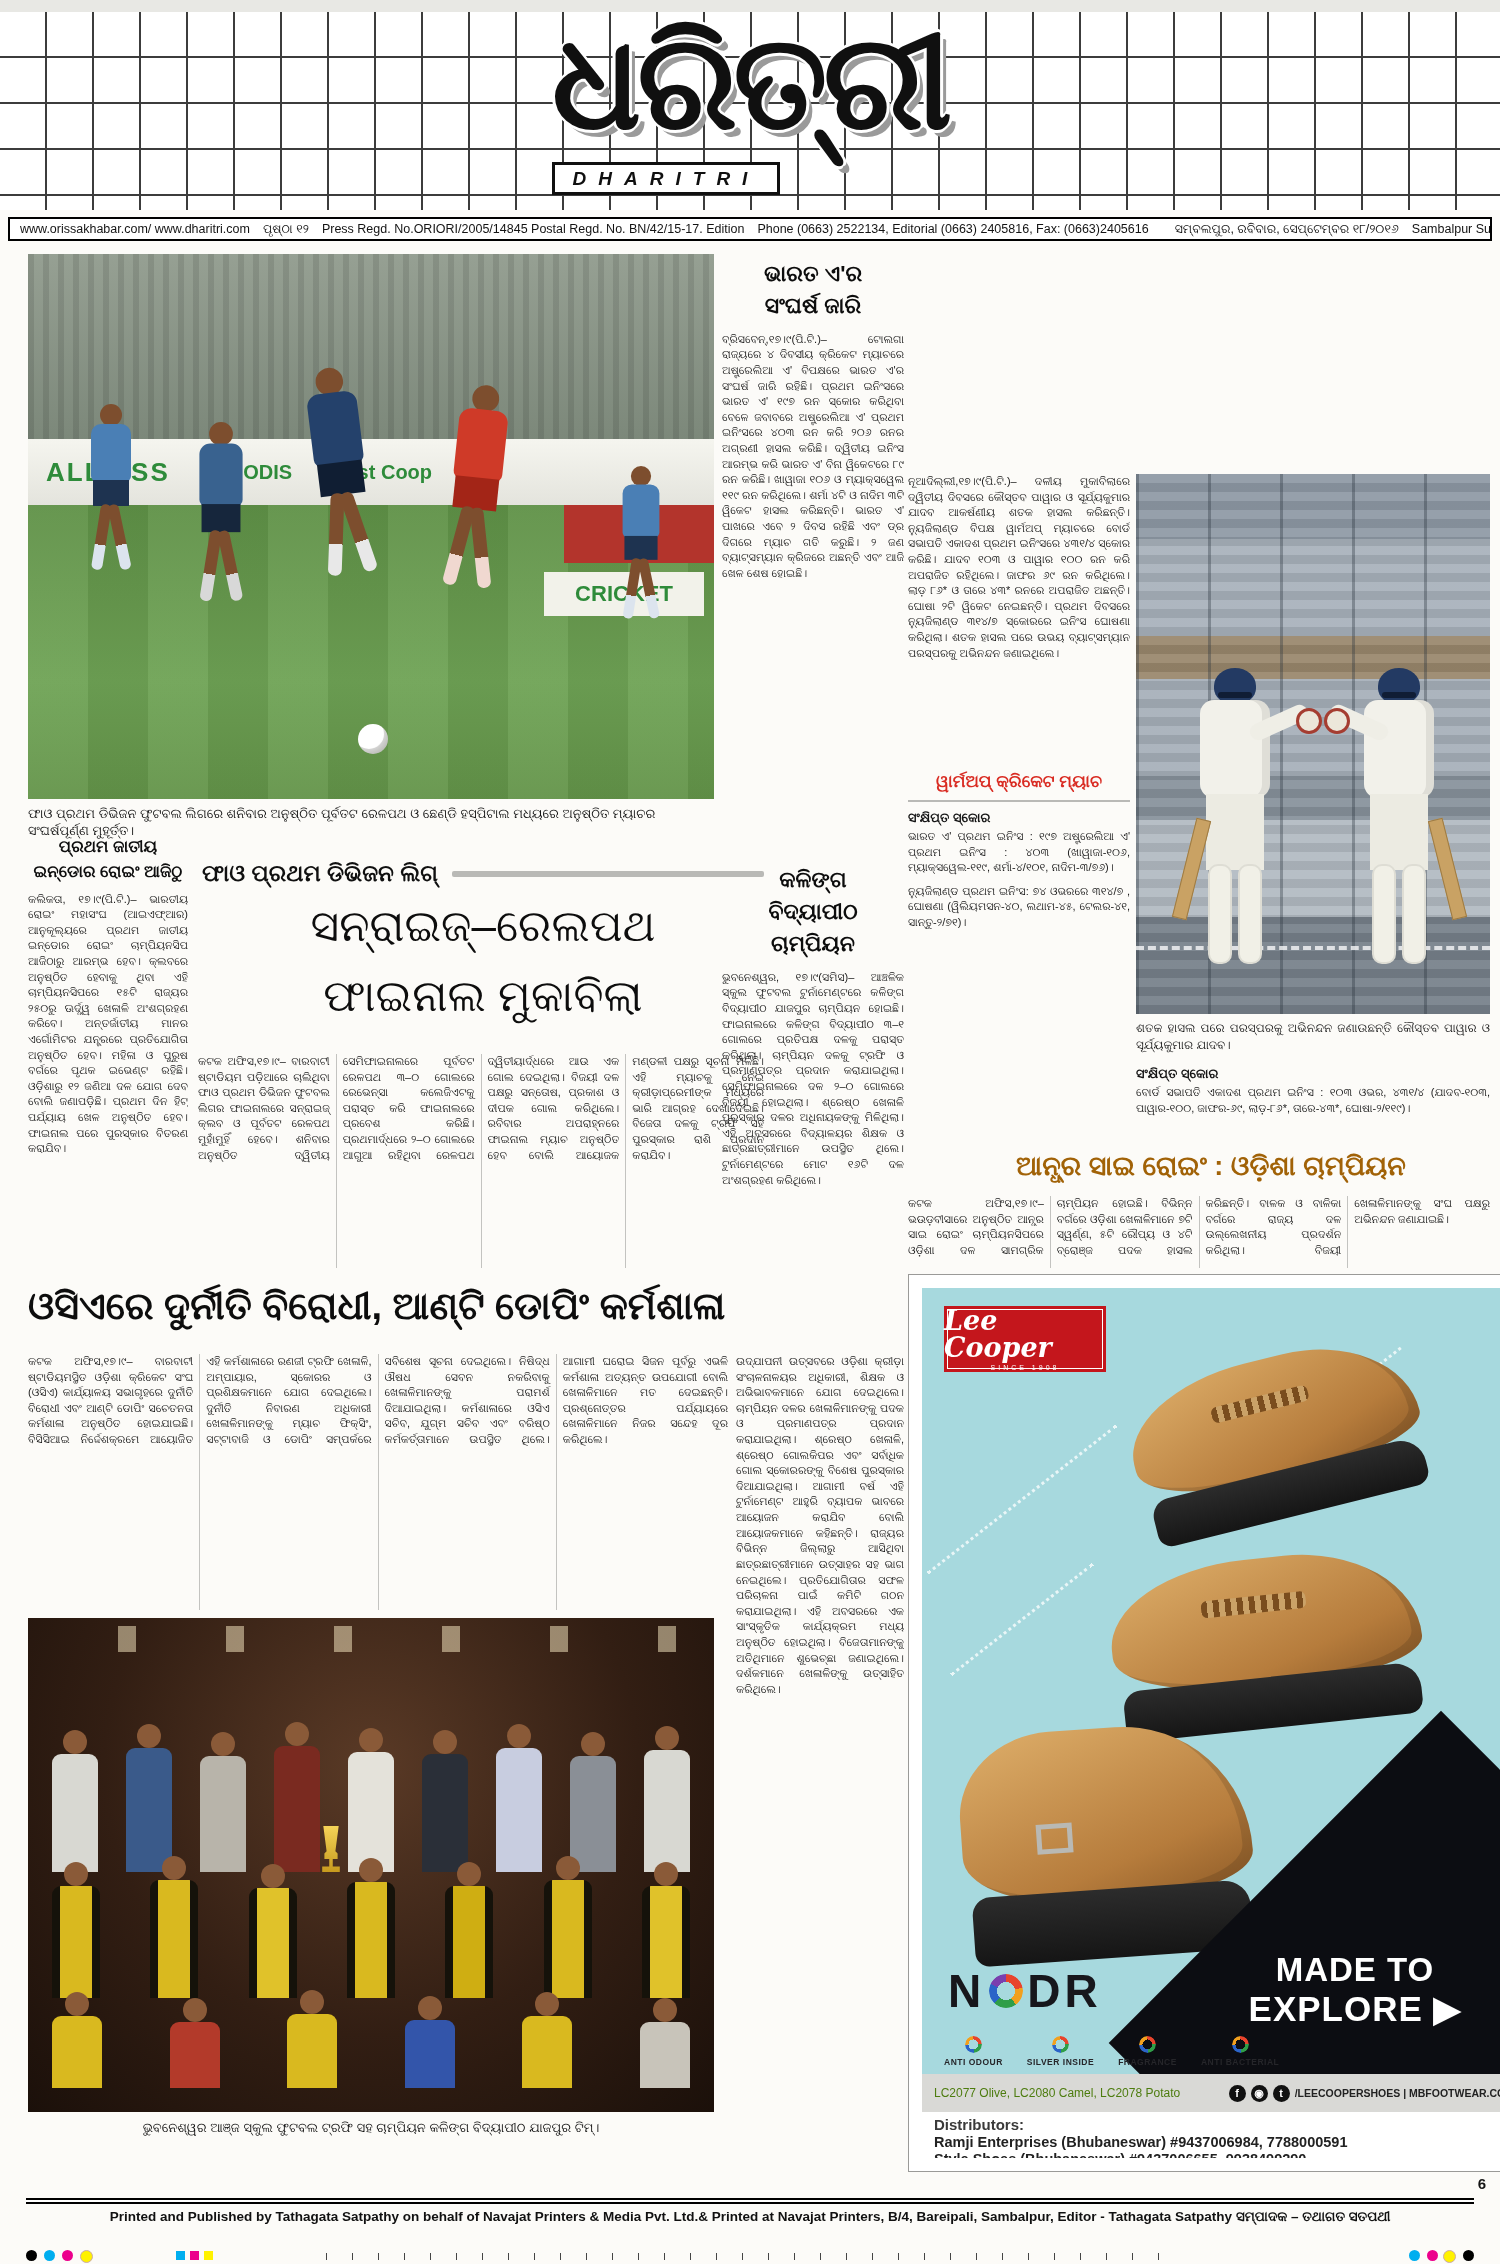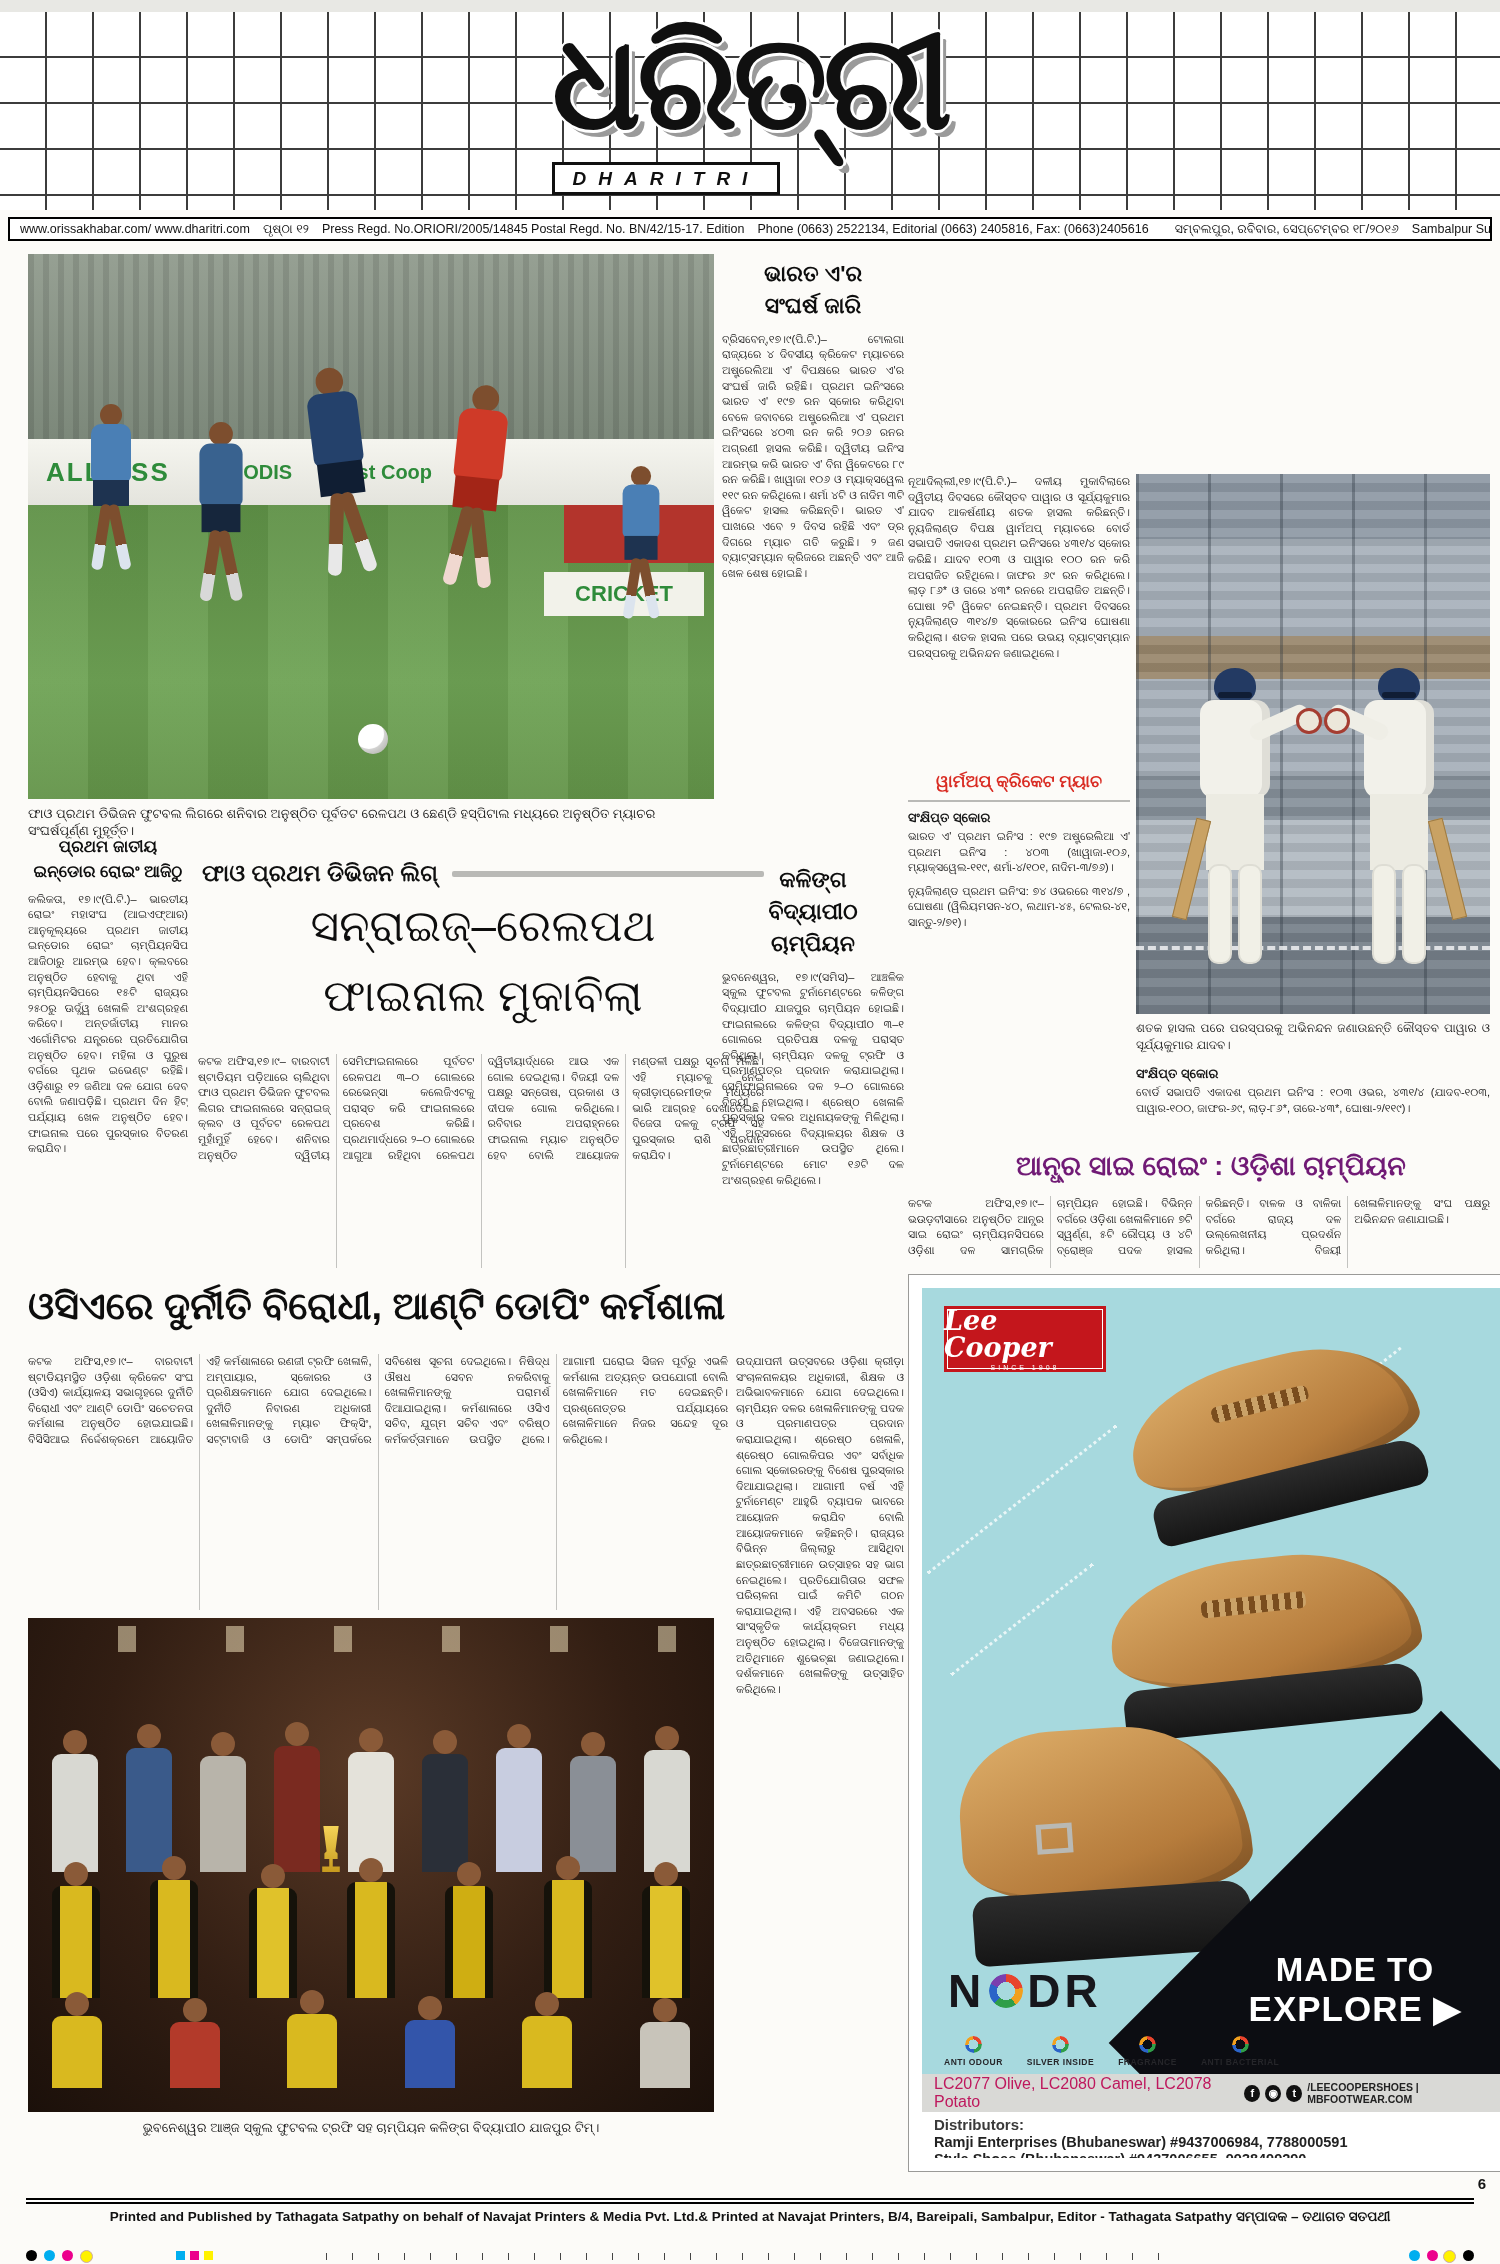--- a/index.html
+++ b/index.html
@@ -27,21 +27,21 @@
 
   
   .body-text{font-size:11px;line-height:1.42;text-align:justify;color:#1b1b1b;overflow:hidden;}
   .cols4{column-count:4;column-gap:13px;column-rule:1px solid #c3c3c0;}
   .cap{font-size:13px;line-height:1.3;color:#111;}
   .hrule{background:#b9b9b6;height:6px;flex:1;margin-left:14px;border-radius:2px;}
 
   .head-xl{font-weight:bold;font-size:58px;line-height:1.62;letter-spacing:-1px;color:#0d0d0d;}
   .head-lg{font-weight:normal;font-size:44px;line-height:1.6;color:#0d0d0d;text-align:center;}
   .head-md{font-weight:bold;font-size:38px;line-height:1.2;color:#0d0d0d;white-space:nowrap;}
-  .head-sm{font-weight:bold;font-size:27px;line-height:1.25;color:#701a75;white-space:nowrap;}
+  .head-sm{font-weight:bold;font-size:27px;line-height:1.25;color:#a16207;white-space:nowrap;}
   .kicker{font-weight:bold;font-size:23px;color:#101010;display:flex;align-items:center;}
   .colhead{font-weight:bold;font-size:22px;text-align:center;line-height:1.45;color:#0d0d0d;}
   .colhead-sm{font-weight:bold;font-size:16.5px;text-align:center;line-height:1.5;color:#0d0d0d;}
   .red-sub{color:#d92b22;font-weight:bold;font-size:17px;text-align:center;padding:10px 0 8px;
            border-bottom:2px solid #b9b9b6;margin-bottom:8px;}
   .score-label{font-weight:bold;font-size:13px;text-align:left;margin:6px 0 3px;}
 
   
   .photo{position:absolute;overflow:hidden;background:#888;}
   .fb-stands{position:absolute;left:0;top:0;right:0;height:185px;
@@ -134,21 +134,21 @@
     -webkit-mask:radial-gradient(circle,transparent 0 5px,#000 5px);mask:radial-gradient(circle,transparent 0 5px,#000 5px);}
   .feat span{font-size:8.5px;font-weight:bold;color:#26262a;letter-spacing:.5px;white-space:nowrap;}
   .diamond{position:absolute;right:-150px;top:520px;width:470px;height:470px;background:#0c0d12;
     transform:rotate(45deg);}
   .made{position:absolute;right:16px;top:664px;width:310px;text-align:center;color:#fff;
     font-weight:bold;line-height:1.12;z-index:3;}
   .made .l1{font-size:33px;letter-spacing:1px;}
   .made .l2{font-size:35px;letter-spacing:1px;}
   .ad-strip{position:absolute;left:0;top:786px;right:0;height:38px;background:#d9d9d6;
     display:flex;align-items:center;justify-content:space-between;padding:0 12px;box-sizing:border-box;}
-  .ad-strip .prod{font-size:16px;color:#be185d;}
+  .ad-strip .prod{font-size:12px;color:#4d7c0f;}
   .ad-social{display:flex;align-items:center;gap:5px;font-size:10.5px;font-weight:bold;color:#222;}
   .soc{width:17px;height:17px;border-radius:50%;background:#111;color:#fff;font-size:11px;font-weight:bold;
     display:flex;align-items:center;justify-content:center;line-height:1;}
   .ad-bottom{position:absolute;left:0;top:824px;right:0;bottom:0;padding:4px 12px;box-sizing:border-box;
     color:#2c2c2c;}
   .dist-label{font-size:15px;font-weight:bold;color:#3a3a3a;}
   .dist-line{font-size:14.5px;font-weight:bold;color:#222;margin-top:1px;}
   .ad-note{font-size:10px;font-weight:bold;font-style:italic;margin-top:2px;}
 
   

